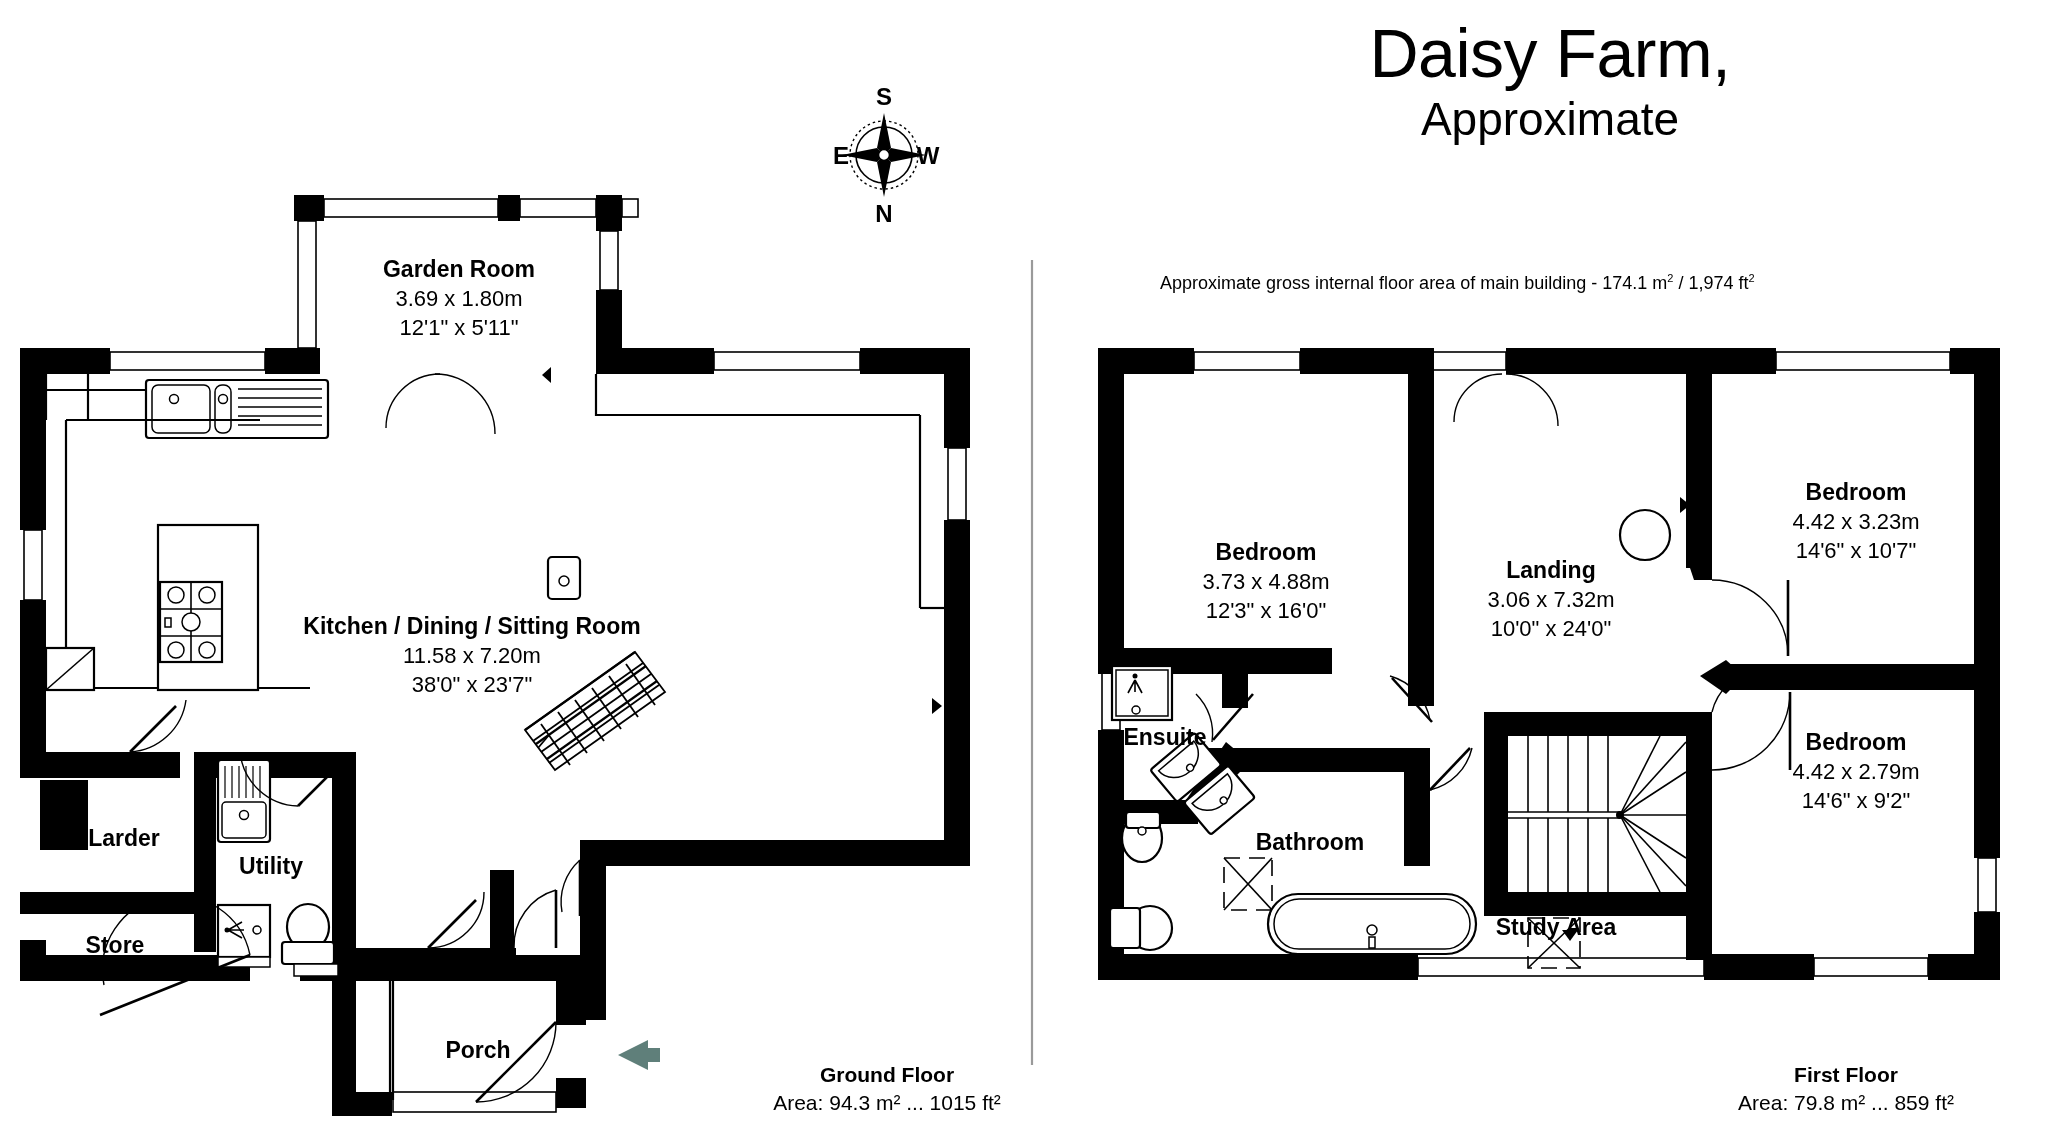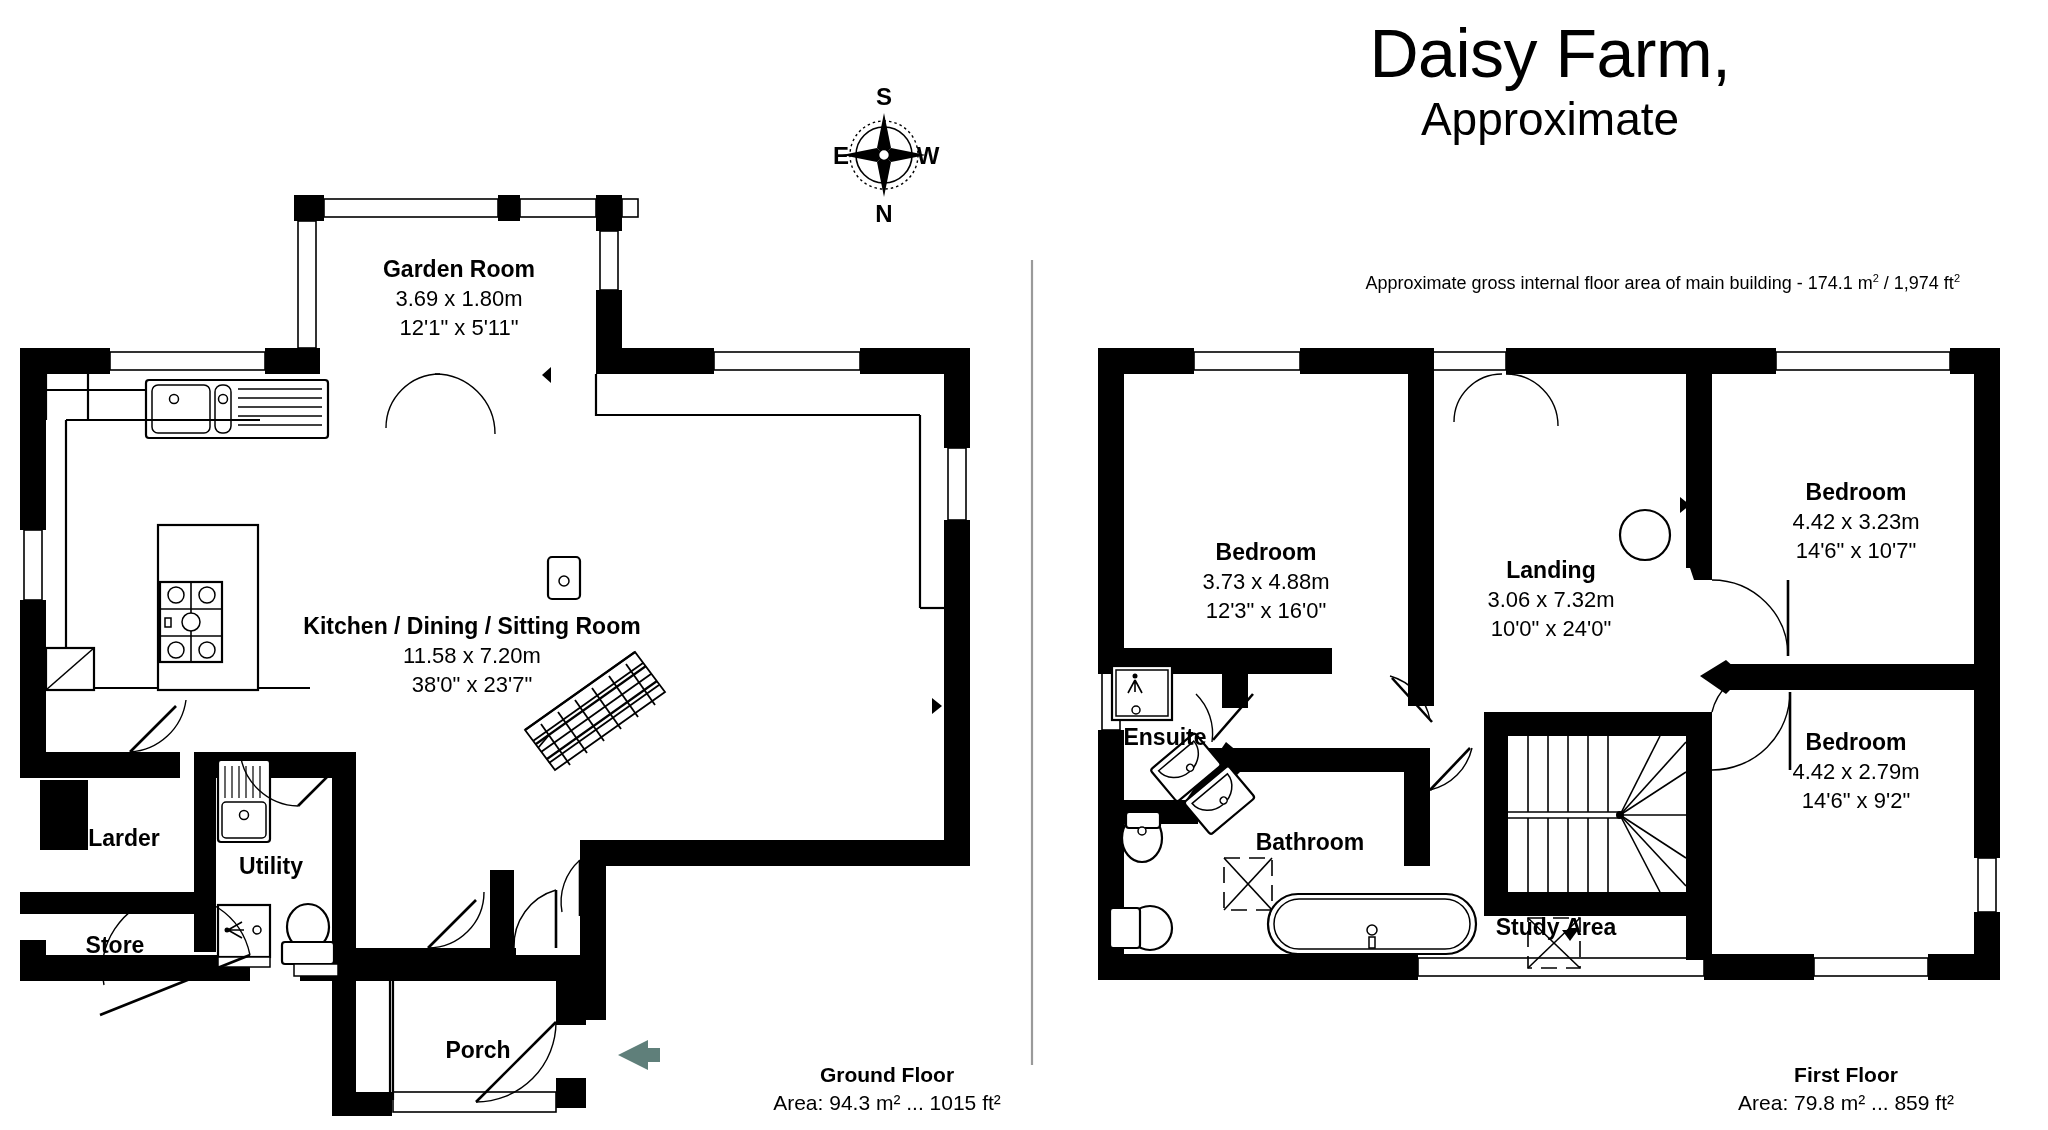--- a/index.html
+++ b/index.html
@@ -83,21 +83,21 @@
     font-size: 46px;
     font-weight: normal;
     line-height: 1.15;
     margin-top: 4px;
   }
   #area-note {
     position: absolute;
     left: 1160px;
     top: 272px;
     width: 800px;
-    text-align: right;
+    text-align: left;
     font-size: 18px;
   }
   #area-note sup { font-size: 11px; vertical-align: super; }
 </style>
 </head>
 <body>
 
 <div id="floorplan-root">
 
   <div id="header">

